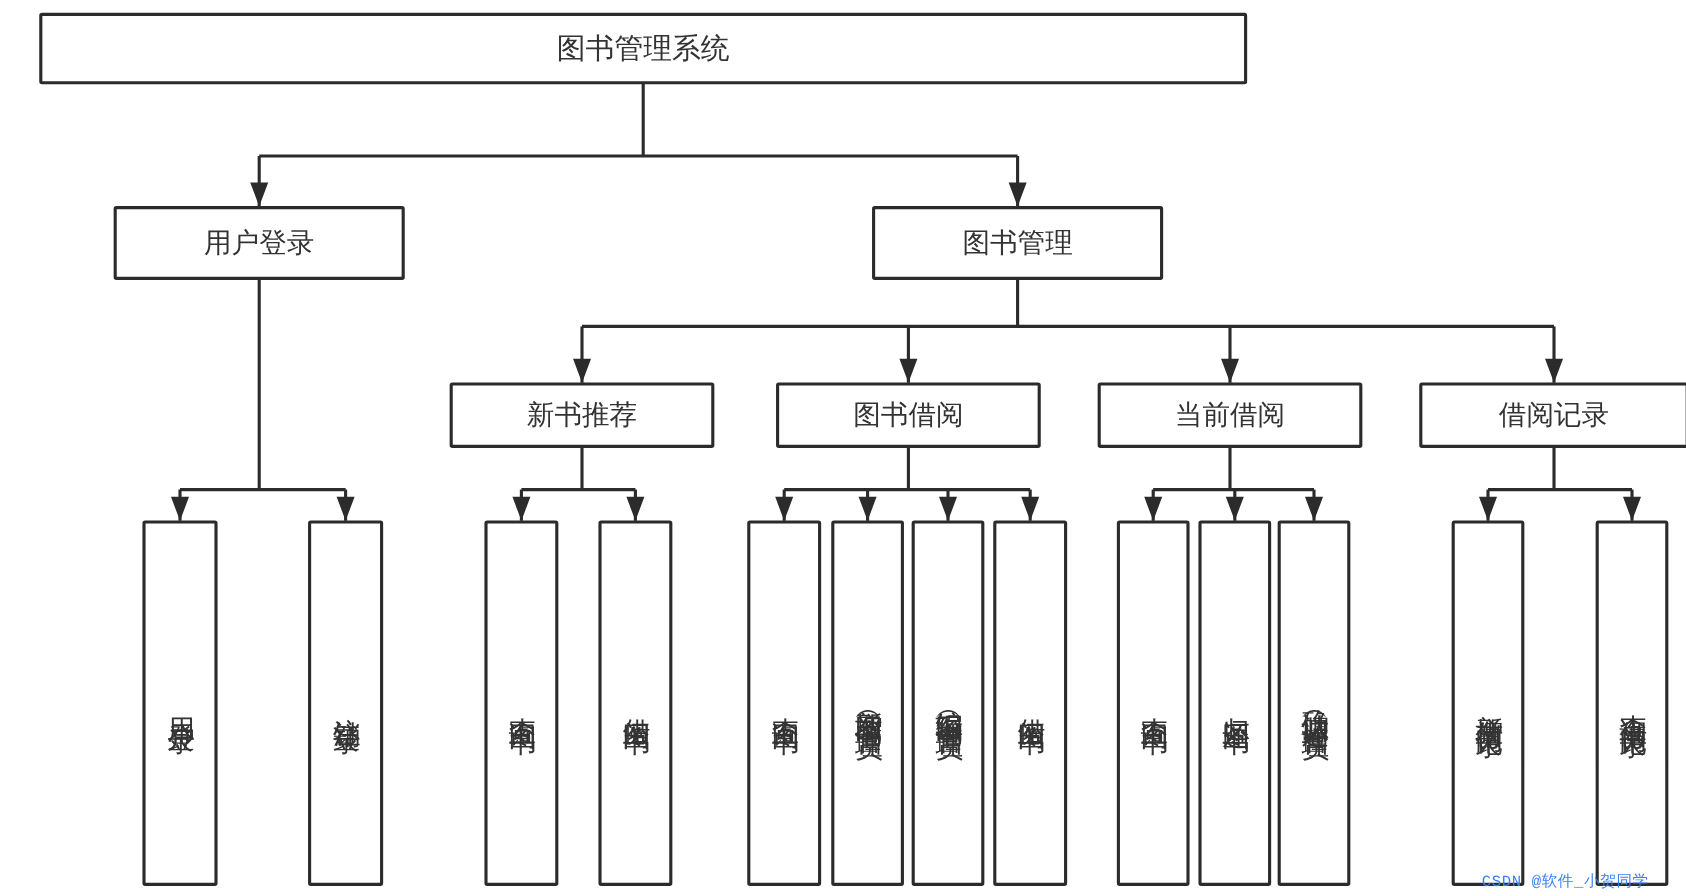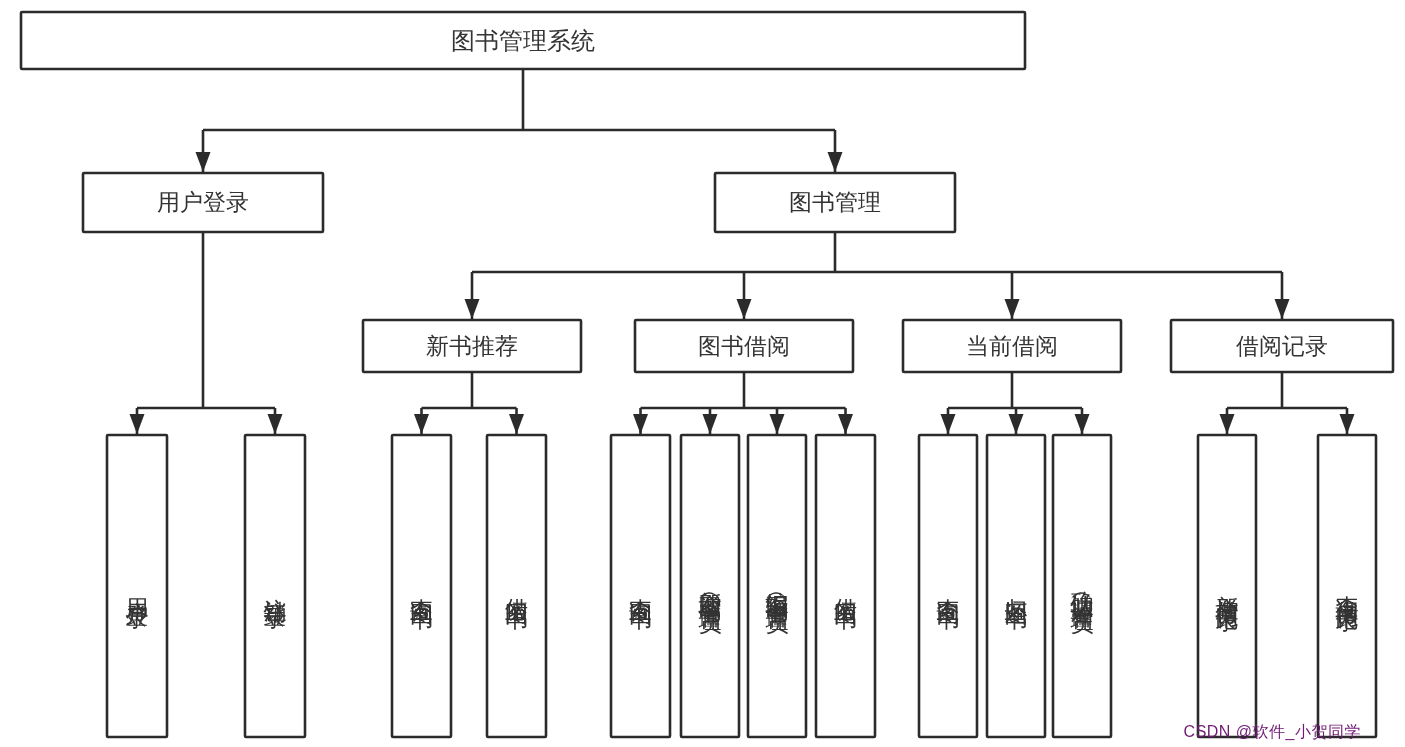--- a/index.html
+++ b/index.html
@@ -9,21 +9,21 @@
   }
   body {
     width: 1405px;
     height: 747px;
     font-family: "DejaVu Sans", "Liberation Sans", sans-serif;
     overflow: hidden;
     position: relative;
   }
   #diagram-root {
     position: absolute;
-    left: 3px;
+    left: 16px;
     top: 0;
     width: 1366px;
     height: 747px;
   }
   svg.diagram {
     display: block;
     width: 1405px;
     height: 747px;
   }
   .node-box {
@@ -65,23 +65,23 @@
     line-height: 1.18;
     letter-spacing: 3px;
     color: #333333;
     white-space: nowrap;
     text-align: center;
   }
   .watermark {
     position: absolute;
     right: 8px;
     bottom: 4px;
-    font-family: Liberation Sans, sans-serif;
-    font-size: 16px;
-    color: #701a75;
+    font-family: Liberation Mono, monospace;
+    font-size: 13px;
+    color: #3b82f6;
     white-space: nowrap;
     letter-spacing: 0.5px;
   }
 </style>
 </head>
 <body>
 
 <div id="diagram-root">
   <svg class="diagram" viewBox="0 0 1405 747">
     <g id="connectors-layer">

